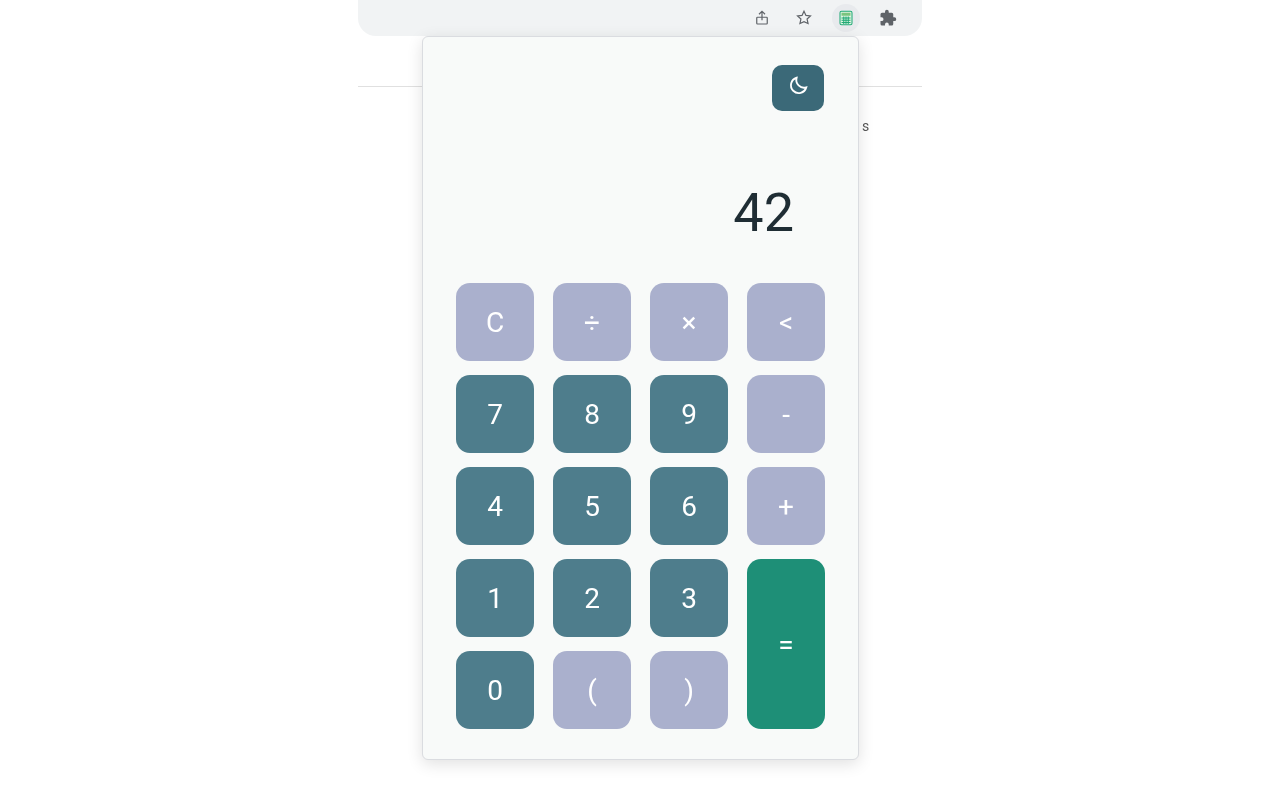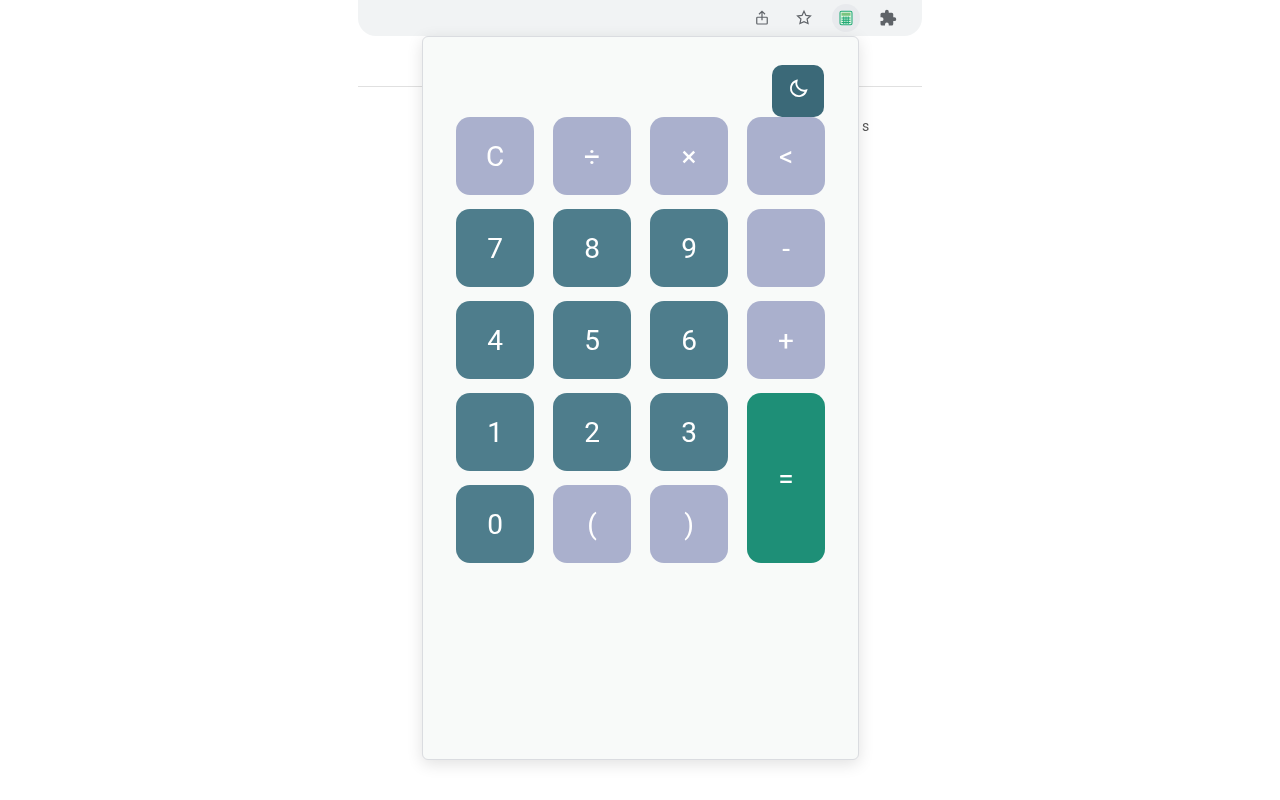--- a/index.html
+++ b/index.html
@@ -154,20 +154,21 @@
 
 <div class="popup">
   <div class="theme-toggle">
     <span>
       <svg viewBox="0 0 24 24">
           <path d="M21 13.5A8.5 8.5 0 0 1 10.5 3 8.5 8.5 0 1 0 21 13.5z"></path>
         </svg>
     </span>
   </div>
 
+  <div class="display">42</div>
 
   <div class="keypad">
     <div class="key light">C</div>
     <div class="key light">÷</div>
     <div class="key light">×</div>
     <div class="key light">&lt;</div>
 
     <div class="key num">7</div>
     <div class="key num">8</div>
     <div class="key num">9</div>

